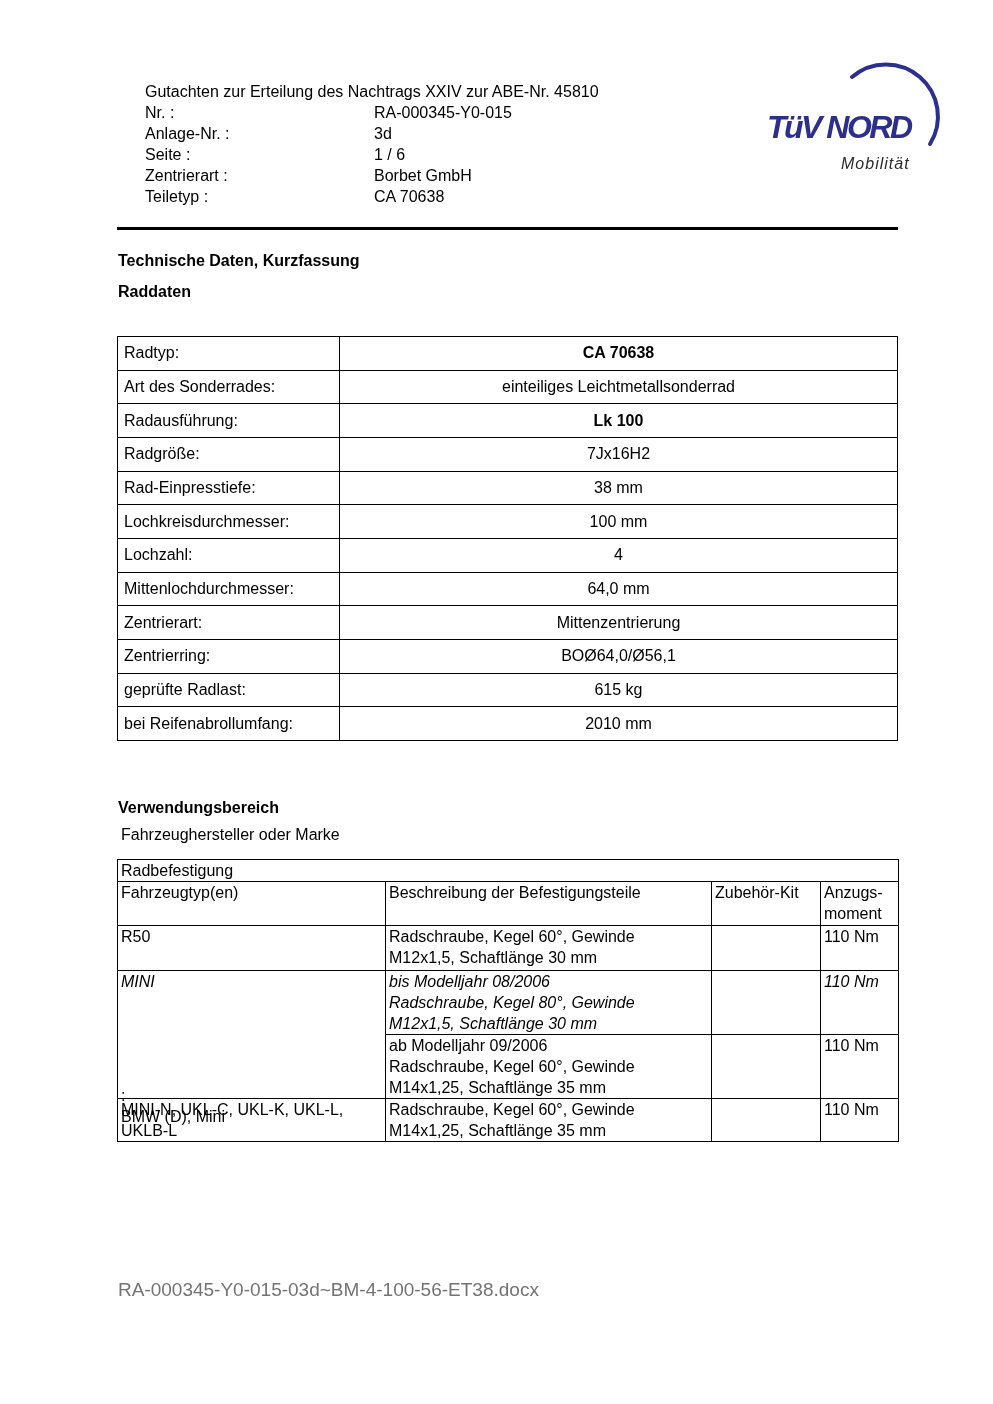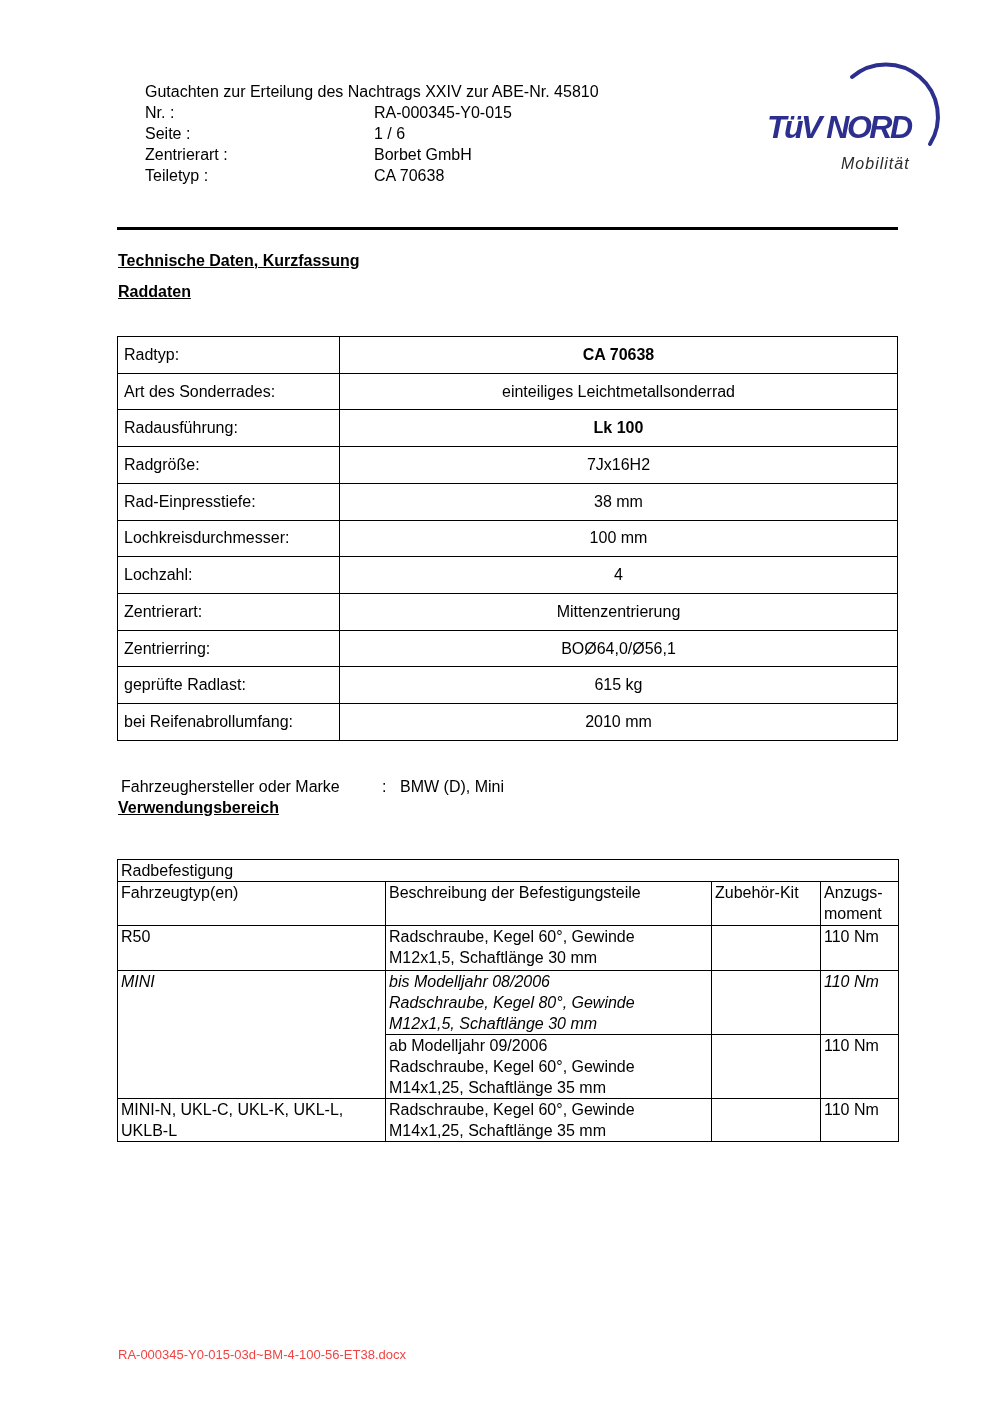--- a/index.html
+++ b/index.html
@@ -16,65 +16,69 @@
   .hdr-row { display:flex; }
   .hdr-label { width:229px; flex:0 0 229px; }
 
   
   .logo-svg { left:745px; top:48px; width:200px; height:130px; }
 
   
   .rule { left:117px; top:227px; width:781px; height:3px; background:#000; }
 
   
-  .h-bold-ul { font-weight:bold; text-decoration:underline; }
+  .h-bold-ul { font-weight:bold; }
   .h1pos { left:118px; top:252px; }
   .h2pos { left:118px; top:283px; }
   .h3pos { left:118px; top:799px; }
 
   
   .t1 { left:117px; top:336px; }
   table { border-collapse:collapse; table-layout:fixed;border-radius:24px; }
   td { border:1.5px solid #000; }
   .t1 table { width:781px; height:405px; }
   .t1 td { vertical-align:middle; line-height:20px; }
   .t1 .lc { width:222px; padding-left:6px; }
   .t1 .vc { text-align:center; }
   .v-bold { font-weight:bold; }
 
   
-  .manu { left:121px; top:776px; display:flex; line-height:21px; }
+  .manu { left:121px; top:824px; display:flex; line-height:21px;flex-direction:column; }
   .manu-label { width:261px; flex:0 0 261px; }
   .manu-colon { width:18px; flex:0 0 18px; }
 
   
   .t2 { left:117px; top:859px; }
   .t2 table { width:781px; }
   .t2 td {
     vertical-align:top; line-height:21px; padding:0 3px;
     white-space:pre-line; text-align:left;
   }
   .r-title  { height:22px;margin-left:26px; }
   .r-head   { height:44px; }
   .r-r50    { height:45px; }
   .r-mini1  { height:64px;font-style:italic; }
   .r-mini2  { height:63px; }
   .r-minin  { height:39px; }
 
   
-  .footer { left:118px; top:1347px; font-size:13px; color:#ef4444; }
+  .footer { left:118px; top:1279px; font-size:19px; color:#737373; }
 </style>
 </head>
 <body>
 
 <div class="abs hdr">
   <div>Gutachten zur Erteilung des Nachtrags XXIV zur ABE-Nr. 45810</div>
   <div class="hdr-row">
     <span class="hdr-label">Nr. :</span>
     <span>RA-000345-Y0-015</span>
+  </div>
+  <div class="hdr-row">
+    <span class="hdr-label">Anlage-Nr. :</span>
+    <span>3d</span>
   </div>
   <div class="hdr-row">
     <span class="hdr-label">Seite :</span>
     <span>1 / 6</span>
   </div>
   <div class="hdr-row">
     <span class="hdr-label">Zentrierart :</span>
     <span>Borbet GmbH</span>
   </div>
   <div class="hdr-row">
@@ -117,20 +121,24 @@
         <td class="lc">Rad-Einpresstiefe:</td>
         <td class="vc">38 mm</td>
       </tr>
       <tr>
         <td class="lc">Lochkreisdurchmesser:</td>
         <td class="vc">100 mm</td>
       </tr>
       <tr>
         <td class="lc">Lochzahl:</td>
         <td class="vc">4</td>
+      </tr>
+      <tr>
+        <td class="lc">Mittenlochdurchmesser:</td>
+        <td class="vc">64,0 mm</td>
       </tr>
       <tr>
         <td class="lc">Zentrierart:</td>
         <td class="vc">Mittenzentrierung</td>
       </tr>
       <tr>
         <td class="lc">Zentrierring:</td>
         <td class="vc">BOØ64,0/Ø56,1</td>
       </tr>
       <tr>

